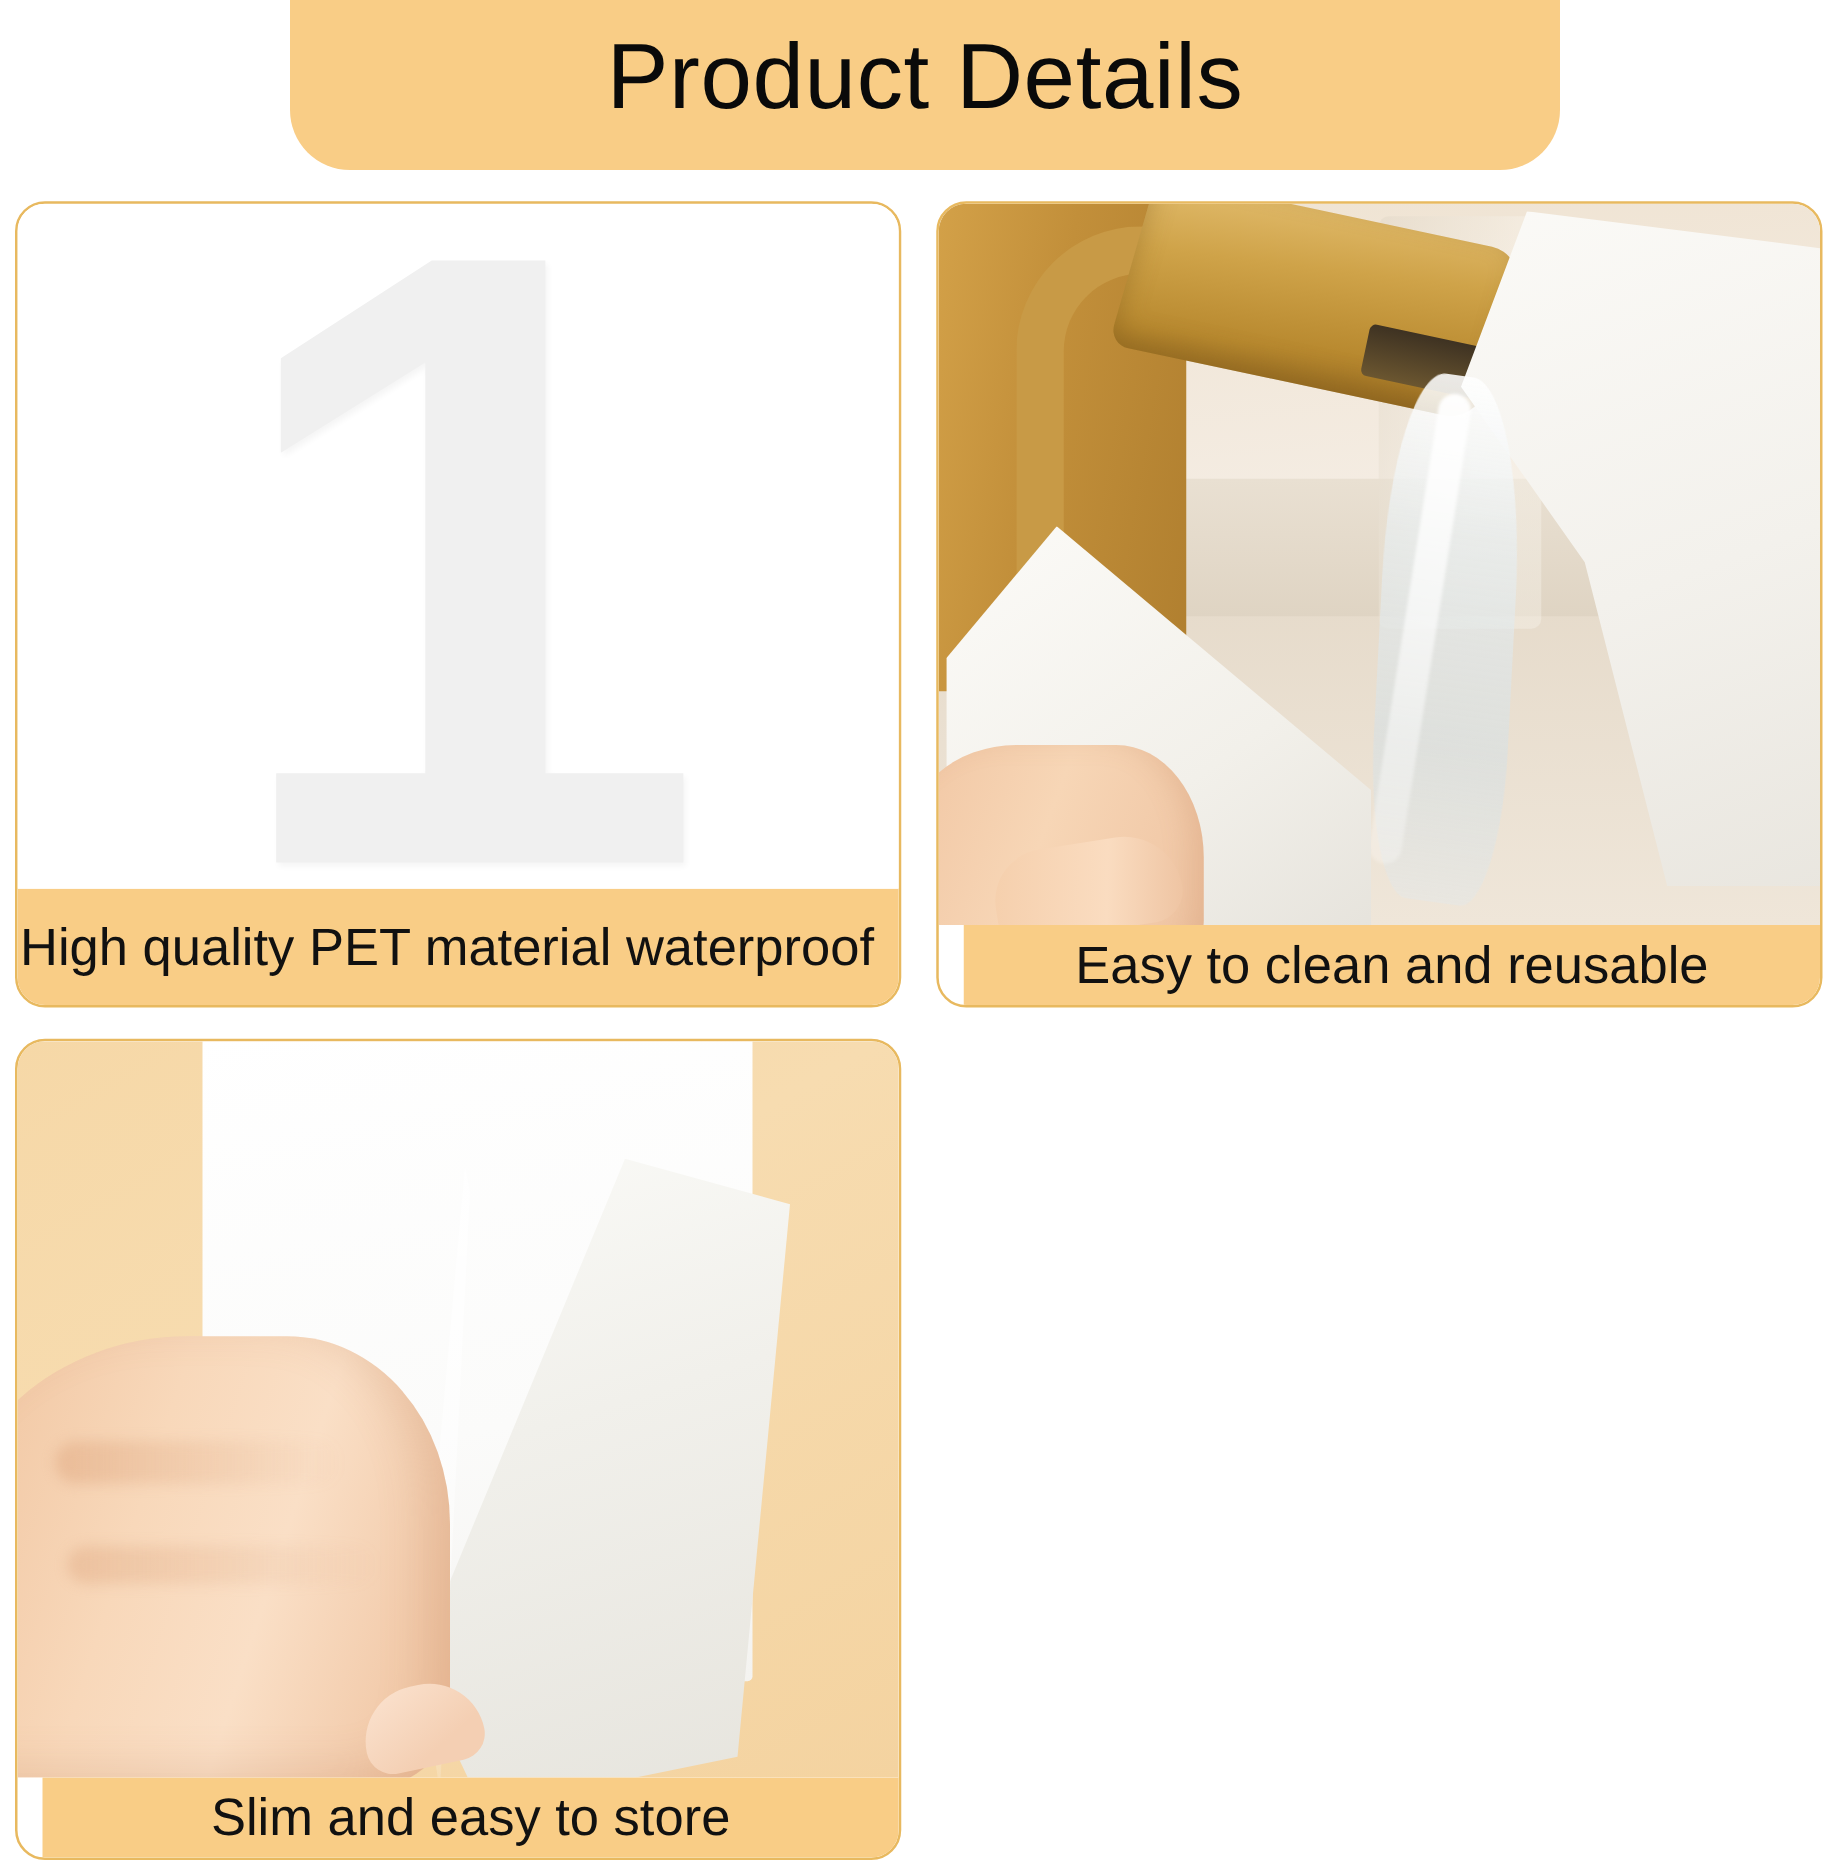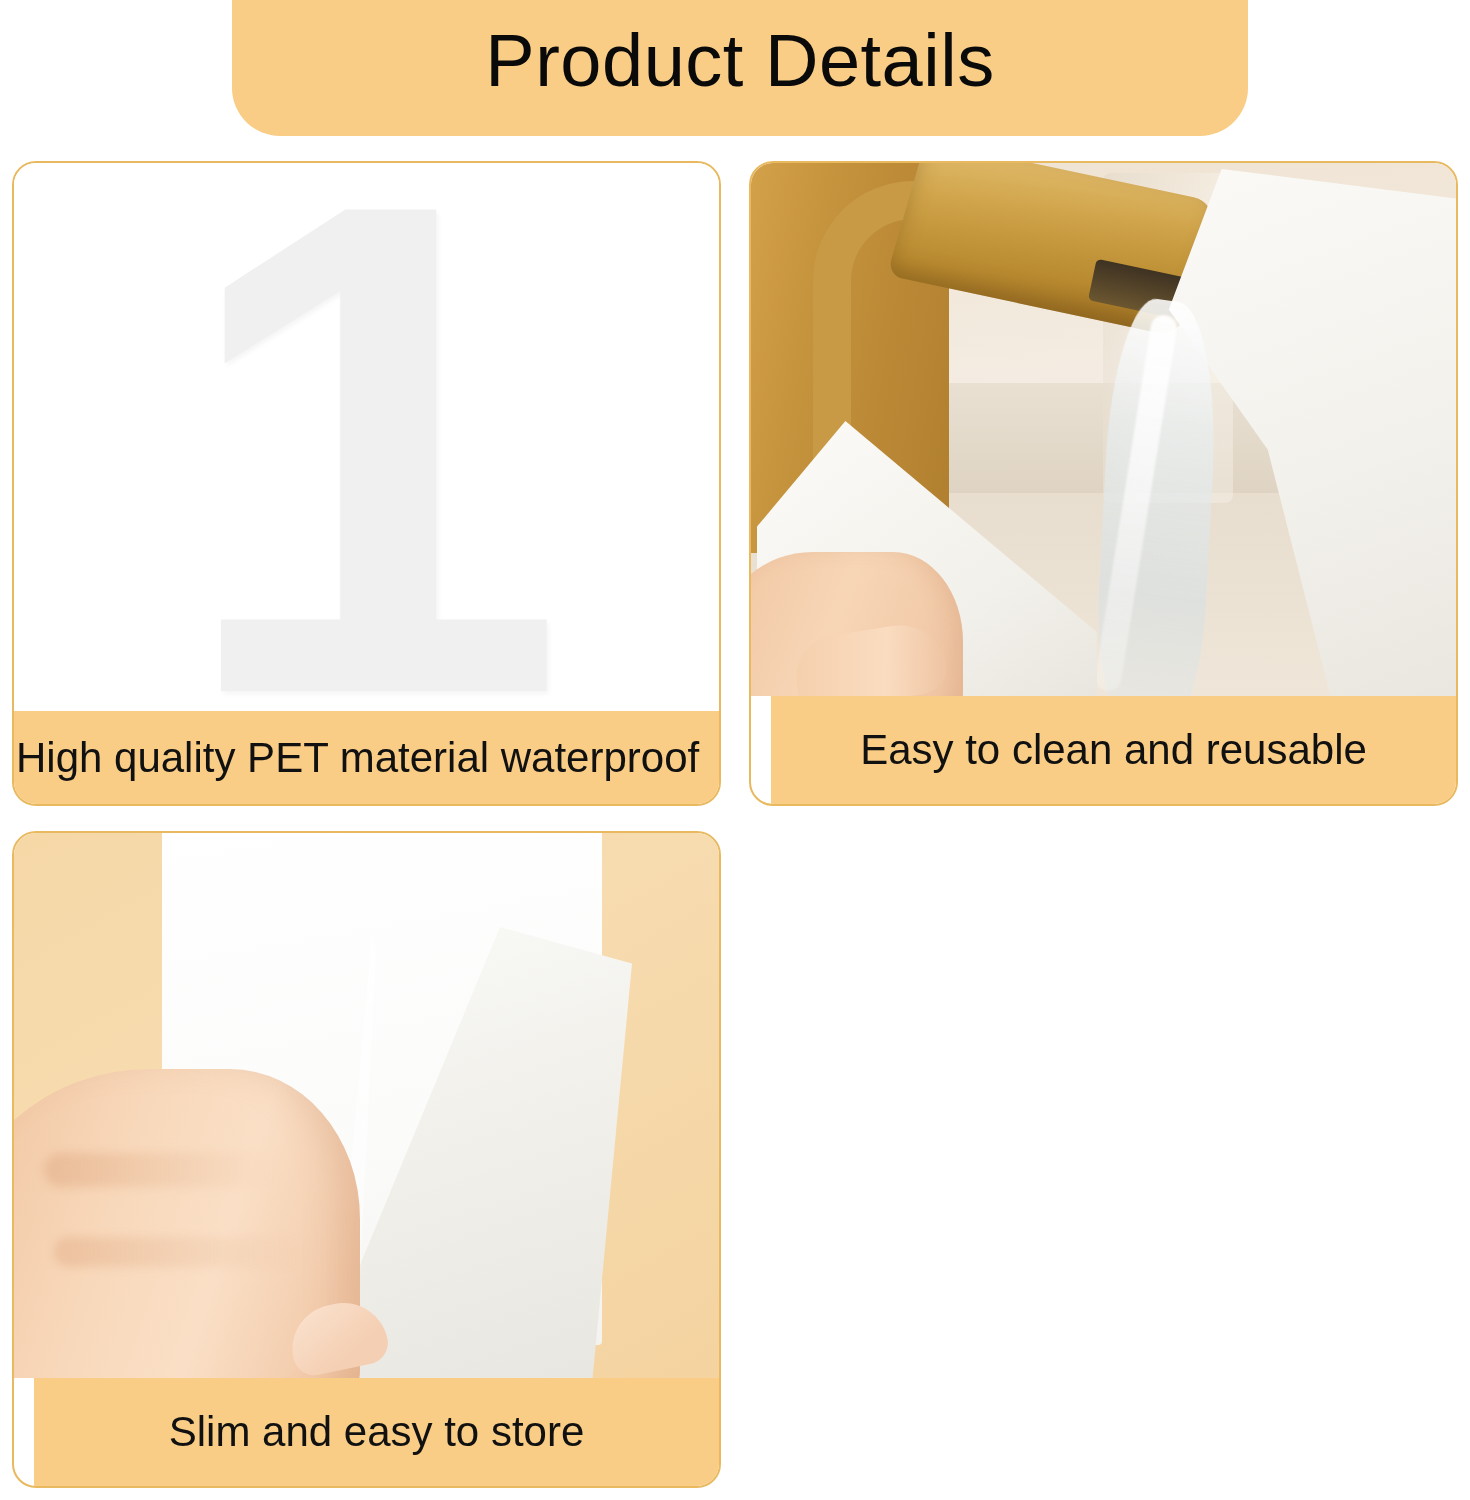--- a/index.html
+++ b/index.html
@@ -80,21 +80,21 @@
     display: flex;
     align-items: center;
     box-sizing: border-box;
   }
   .card-caption.cap-left   { justify-content: flex-start; padding-left: 2px; }
   .card-caption.cap-center { justify-content: center; }
 
   .card-top .card-photo   { height: 548px; }
   .card-top .card-caption { height: 93px; }
   .card-bottom .card-photo   { height: 565px; }
-  .card-bottom .card-caption { height: 108px; margin-left: 20px; }
+  .card-bottom .card-caption { height: 64px; margin-left: 20px; }
 
   
   .scene-numeral {
     width: 100%;
     height: 100%;
     background: #ffffff;
     position: relative;
   }
   .numeral-one {
     position: absolute;

